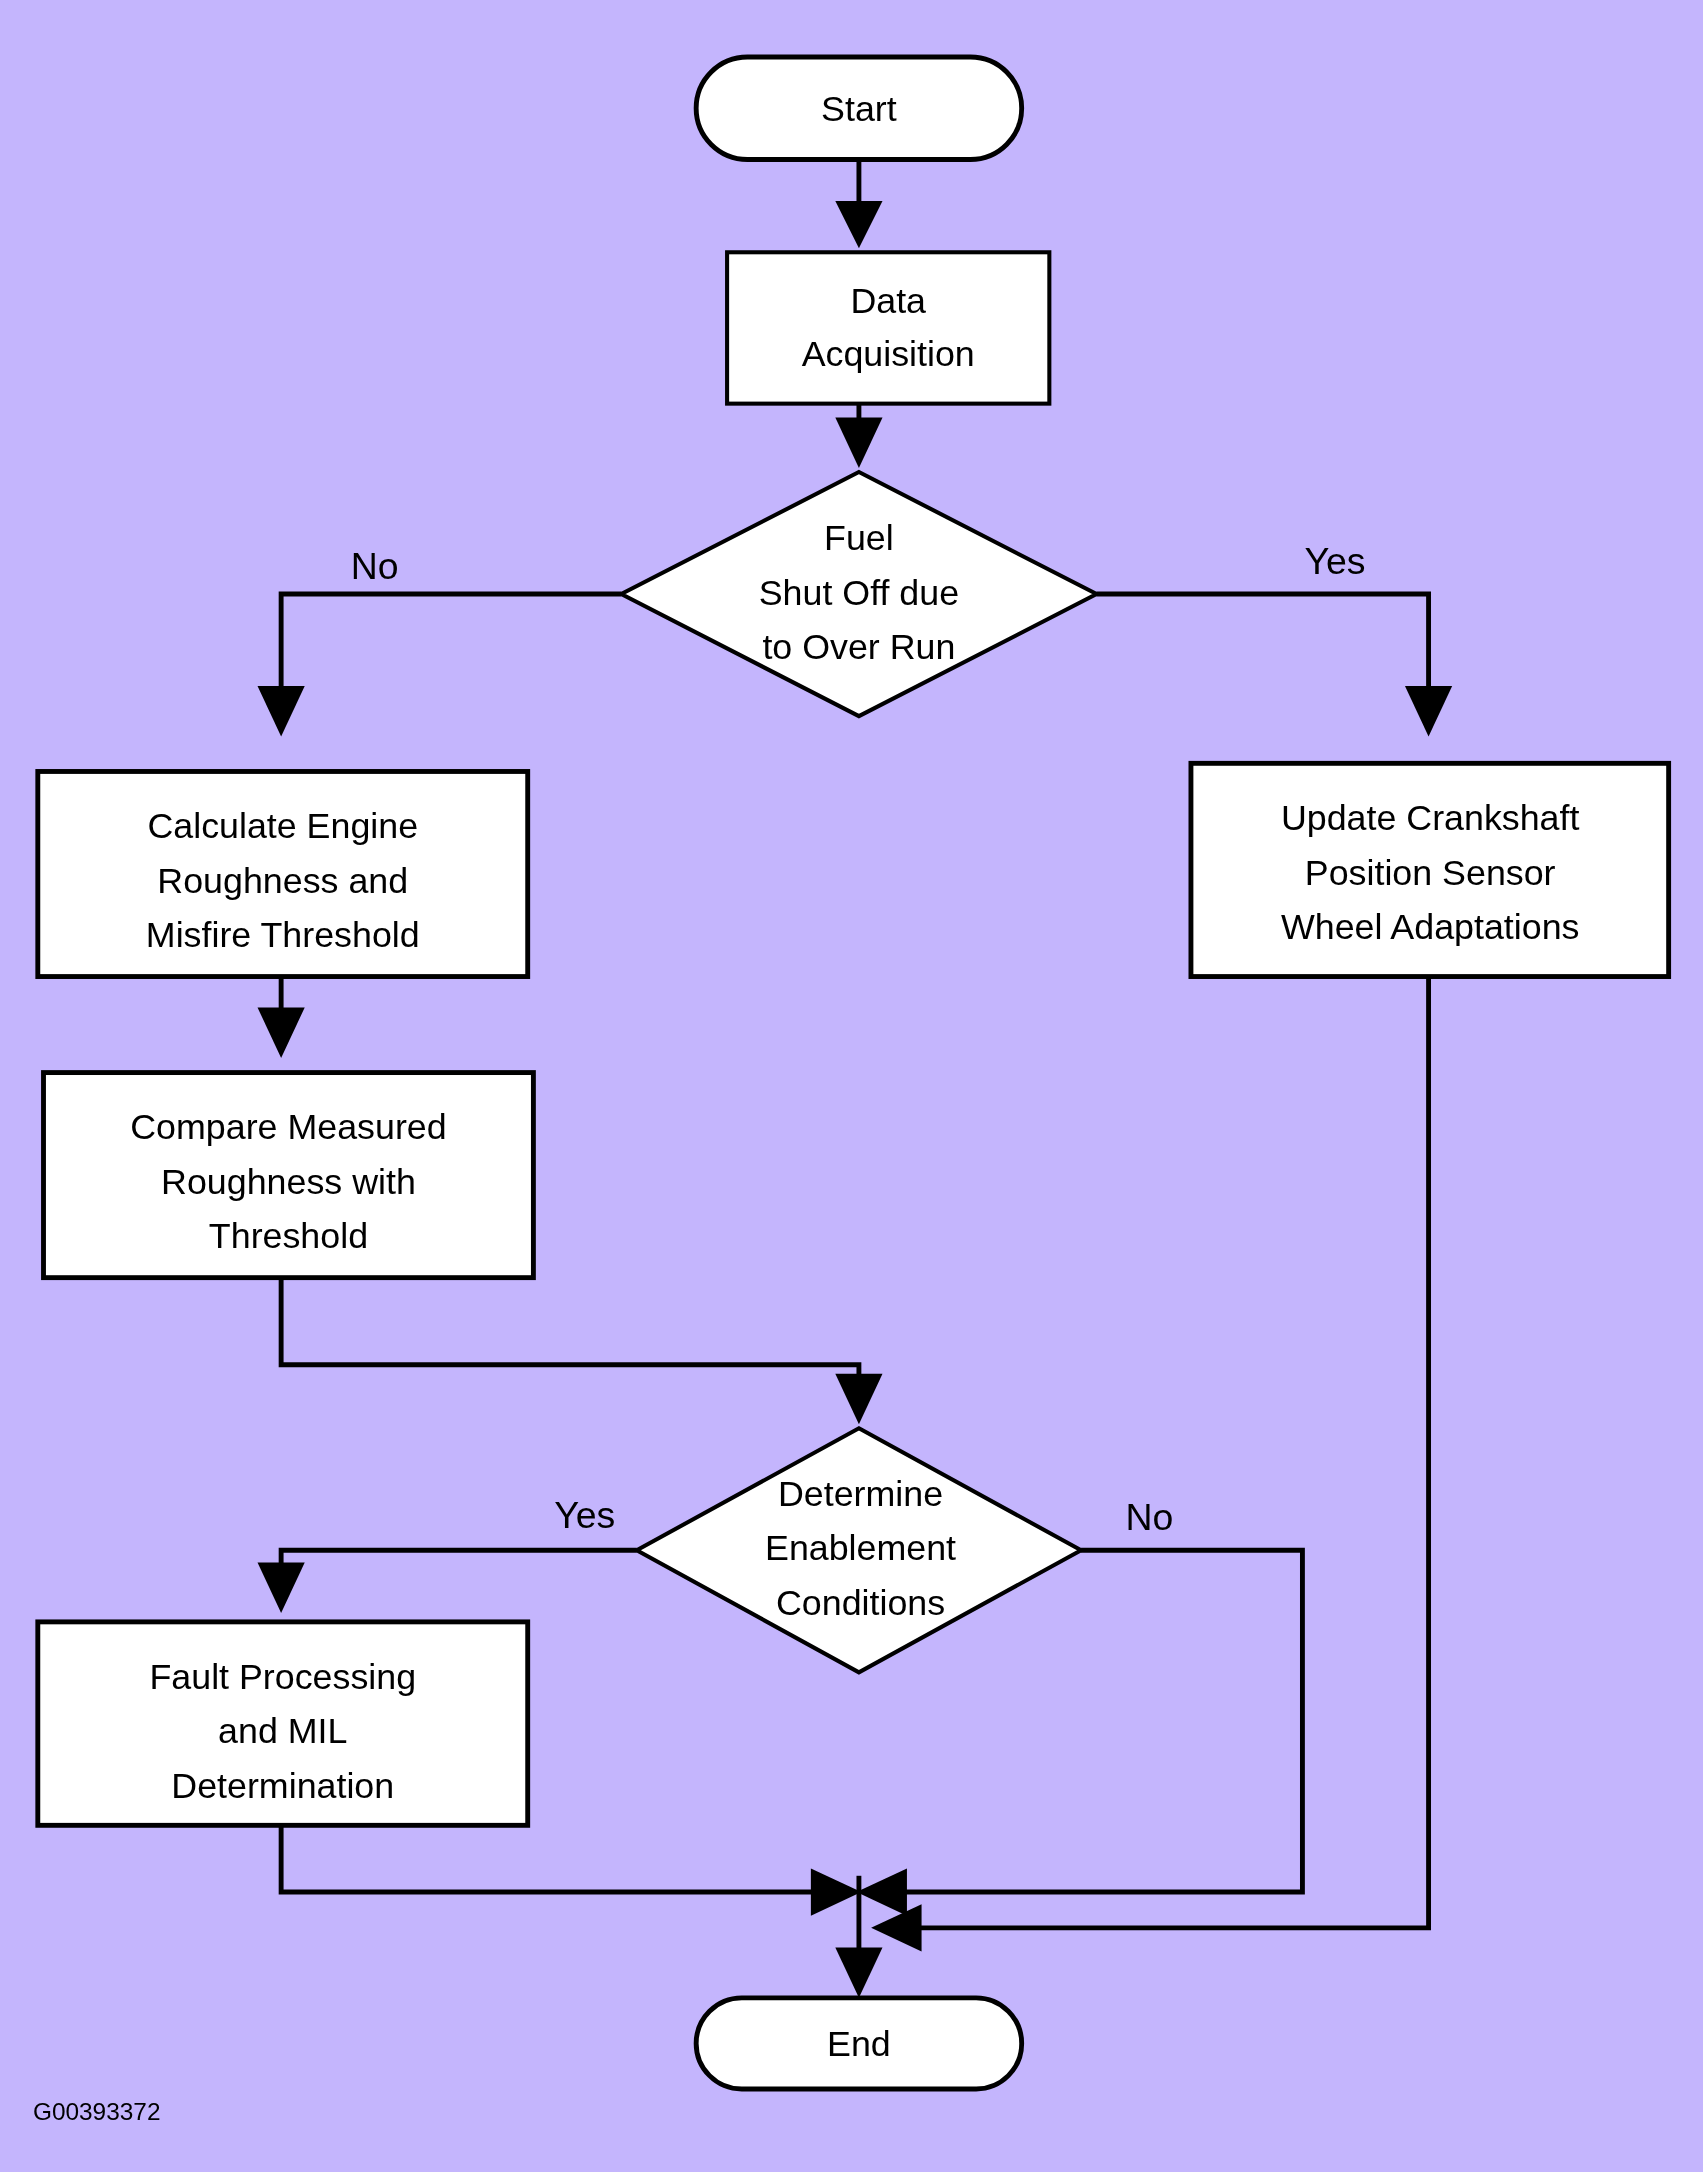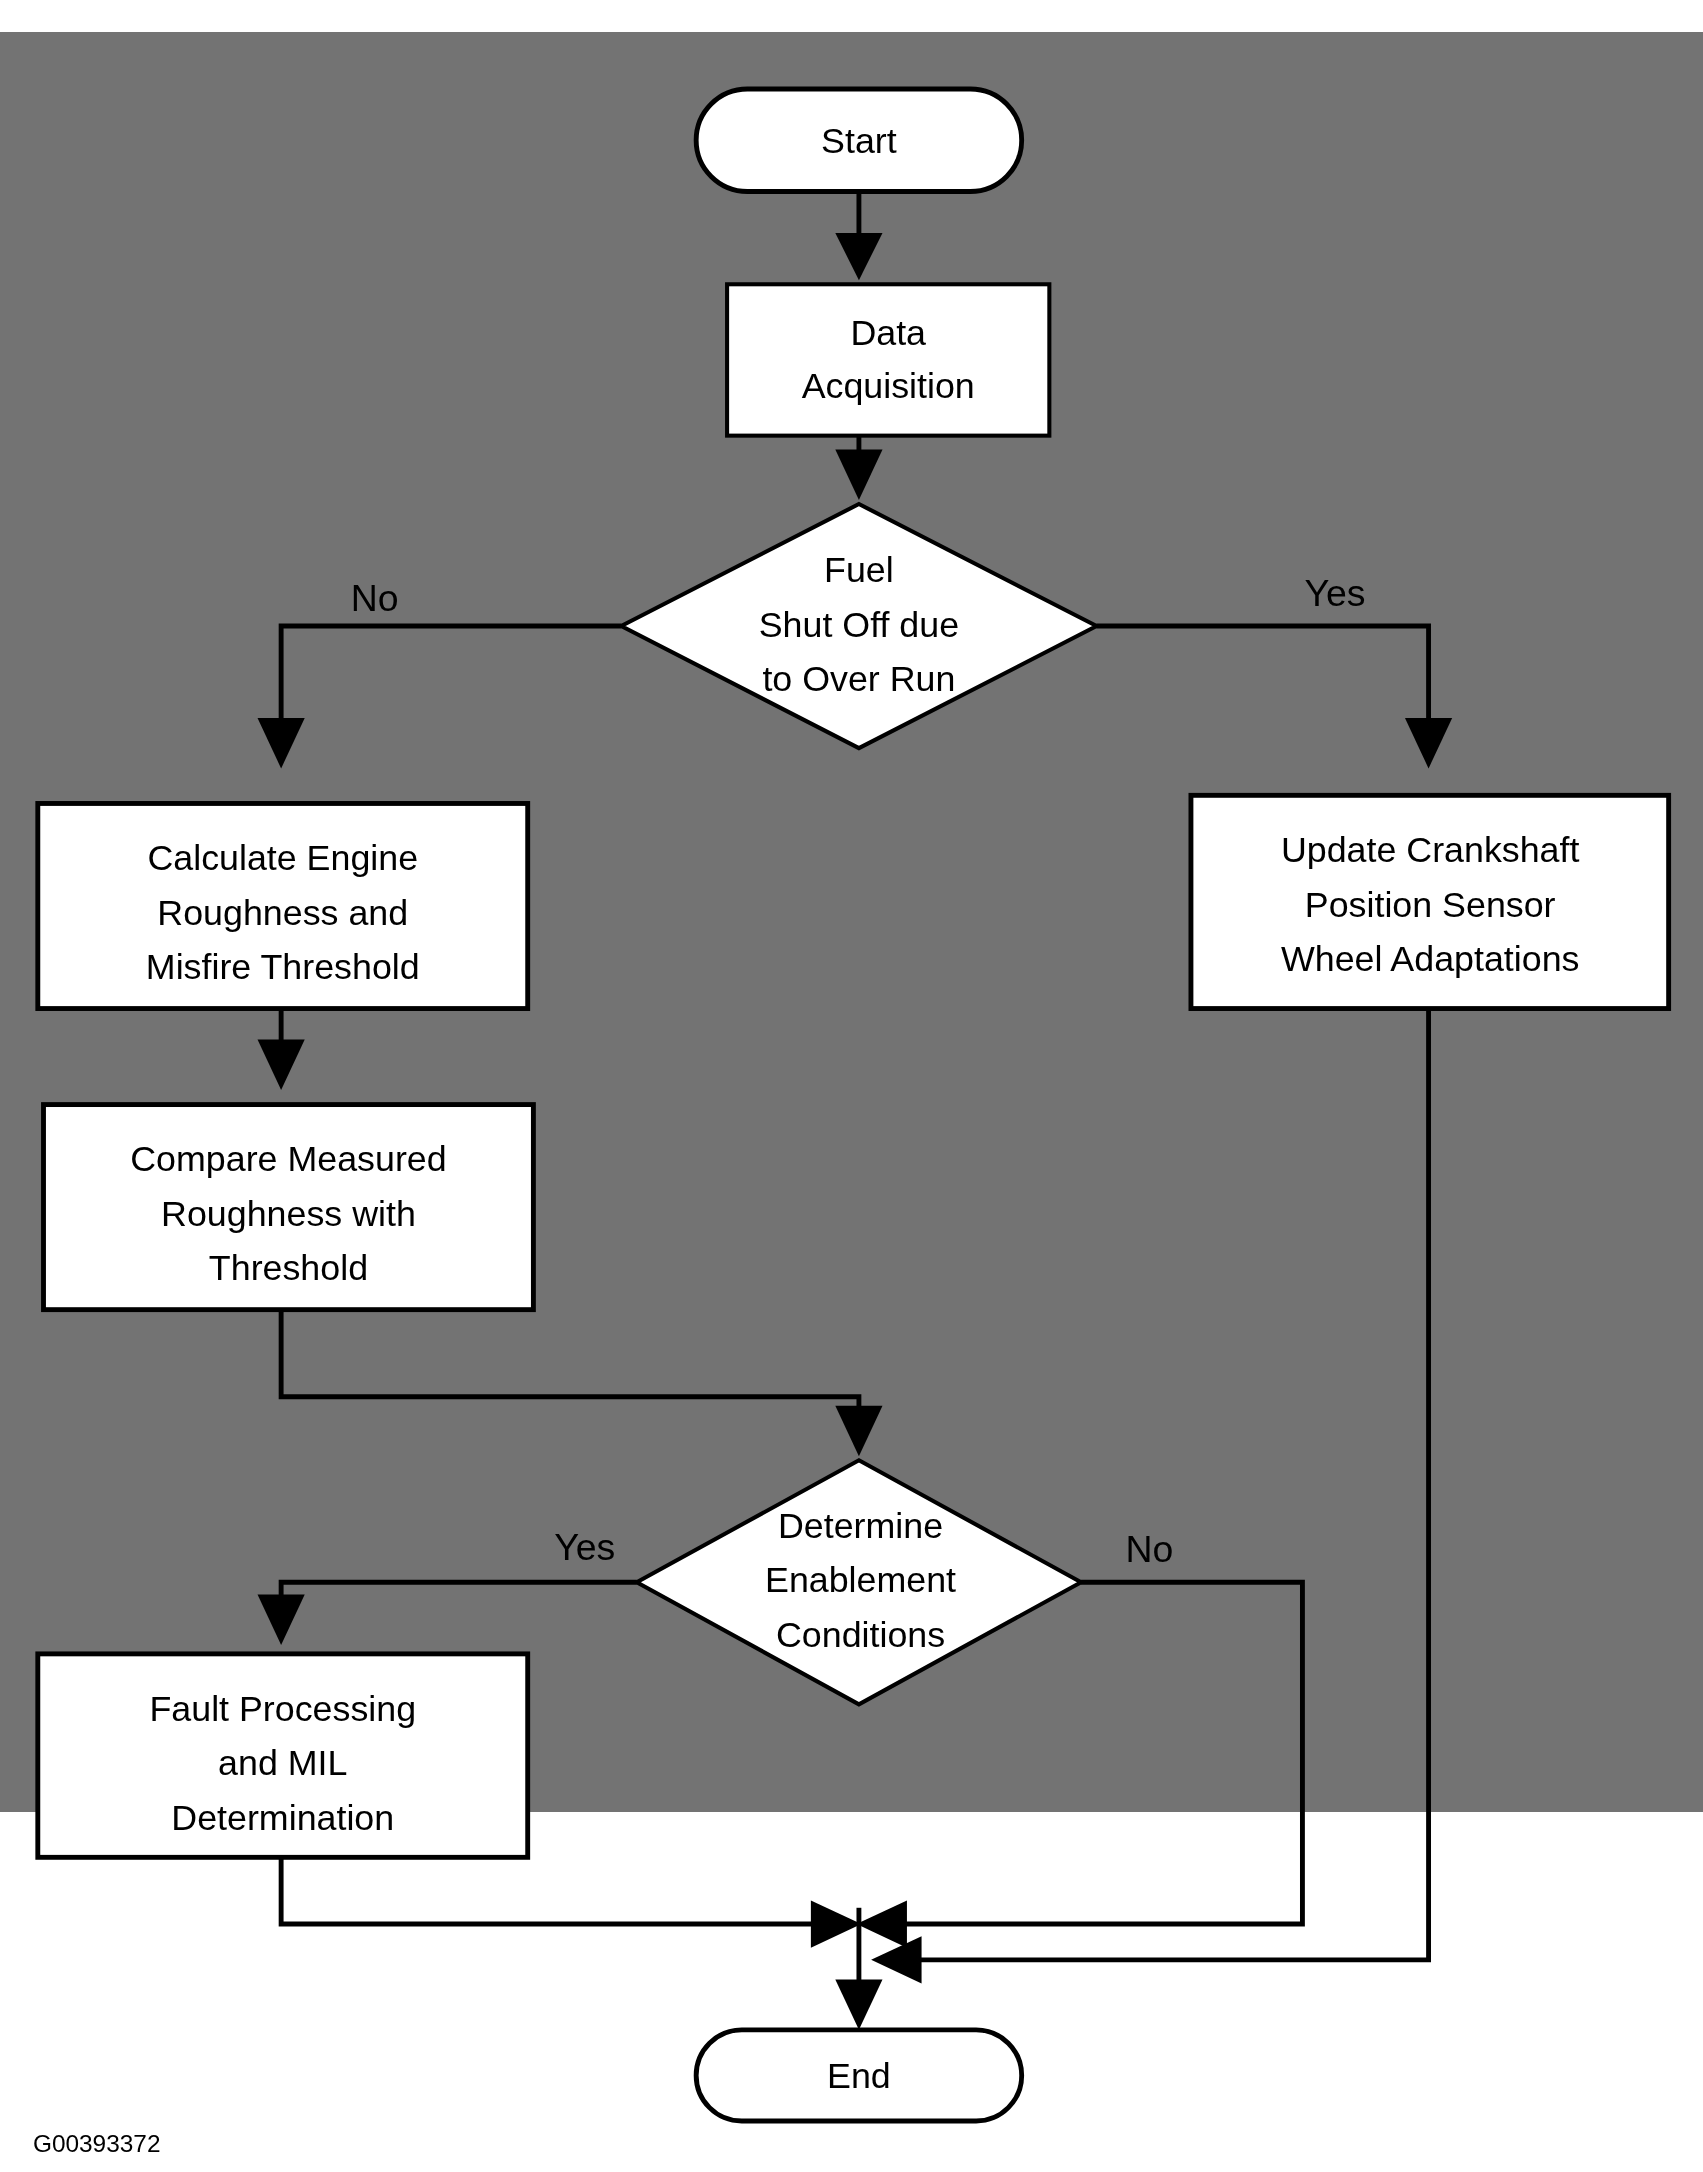--- a/index.html
+++ b/index.html
@@ -11,23 +11,22 @@
   body {
     font-family: "Liberation Sans", sans-serif;
     width: 1704px;
     height: 2172px;
     overflow: hidden;
     position: relative;
   }
   #flow-root {
     position: relative;
     width: 1704px;
-    height: 1780px;
-    background: #737373;
-    margin-top: 32px;
+    height: 2172px;
+    background: #c4b5fd;
   }
   svg#flow-svg {
     position: absolute;
     top: 0;
     left: 0;
     width: 1704px;
     height: 2172px;
     display: block;
   }
   .node-shape {

